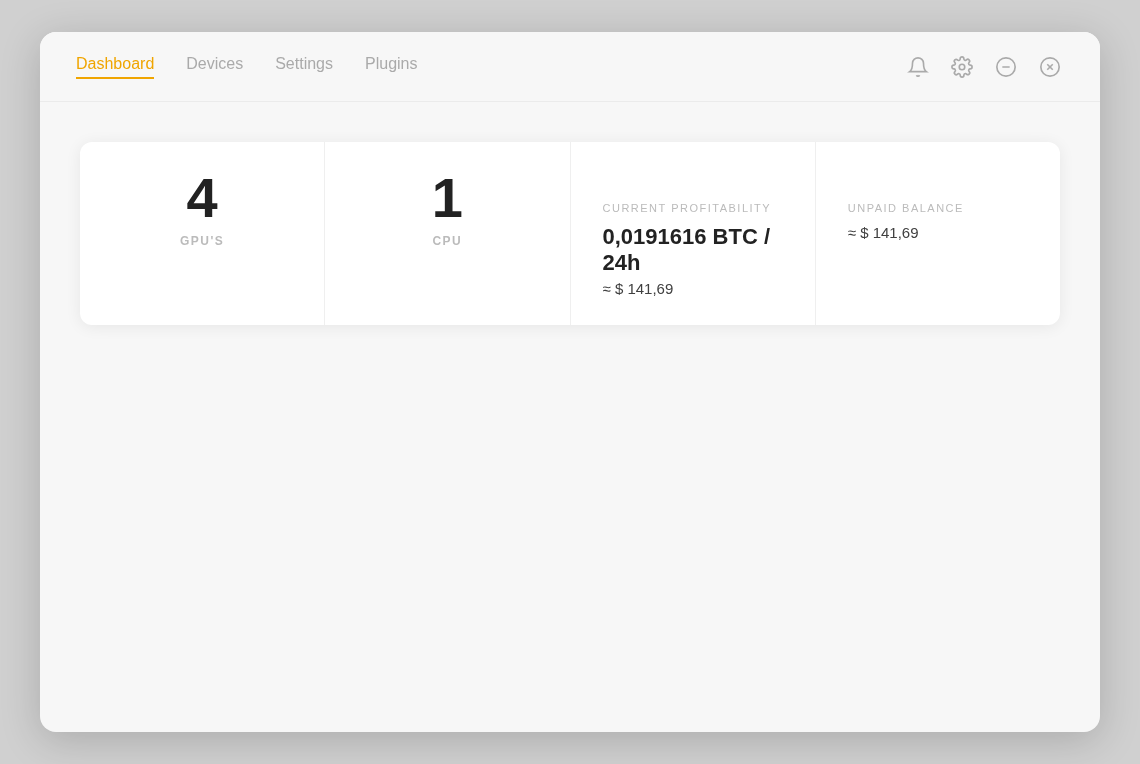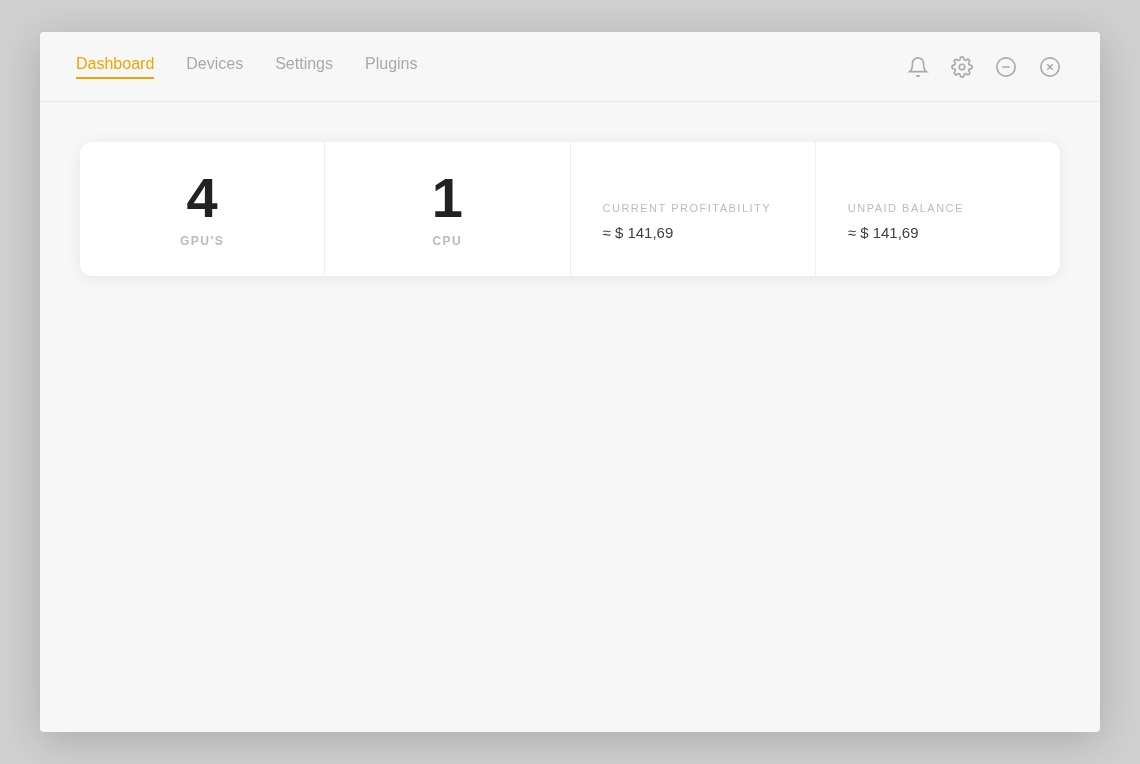--- a/index.html
+++ b/index.html
@@ -10,21 +10,21 @@
       align-items: center;
       justify-content: center;
       min-height: 100vh;
       font-family: 'Segoe UI', Arial, sans-serif;
     }
 
     .window {
       width: 1060px;
       min-height: 700px;
       background: #f7f7f7;
-      border-radius: 4px;
+      border-radius: 16px;
       box-shadow: 0 8px 40px rgba(0,0,0,0.18);
       display: flex;
       flex-direction: column;
       overflow: hidden;
     }
 
     
     .header {
       display: flex;
       align-items: center;
@@ -283,20 +283,21 @@
         <div class="stat-sublabel">GPU'S</div>
       </div>
 
       <div class="stat-card centered">
         <div class="stat-number">1</div>
         <div class="stat-sublabel">CPU</div>
       </div>
 
       <div class="stat-card">
         <div class="stat-card-label">CURRENT PROFITABILITY</div>
+        <div class="stat-value-main">0,0191616 BTC / 24h</div>
         <div class="stat-value-sub">≈ $ 141,69</div>
       </div>
 
       <div class="stat-card">
         <div class="stat-card-label">UNPAID BALANCE</div>
         <div class="stat-value-sub">≈ $ 141,69</div>
       </div>
     </div>
 
   </div>

